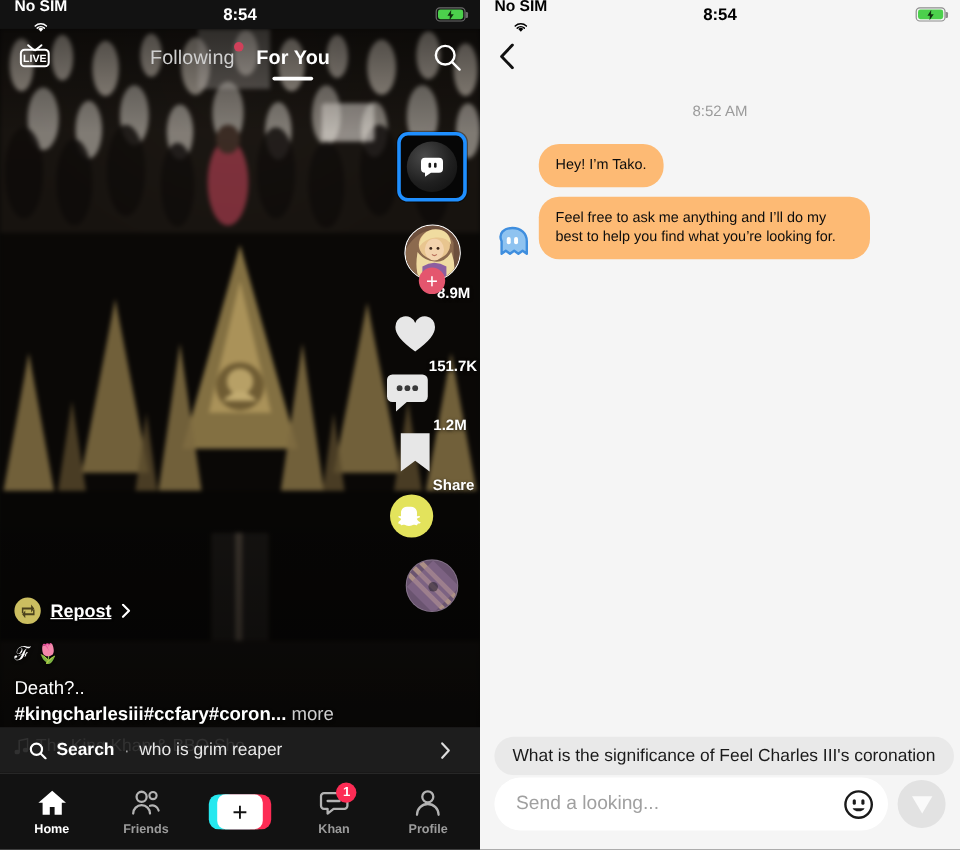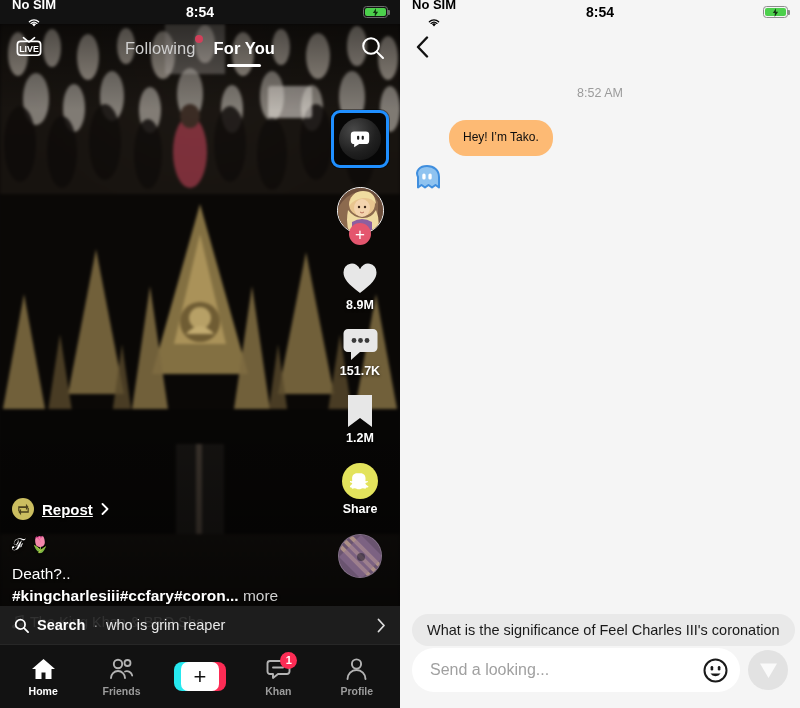--- a/index.html
+++ b/index.html
@@ -89,21 +89,21 @@
     background:
       linear-gradient(180deg, rgba(0,0,0,.52) 0%, rgba(0,0,0,0) 14%,
                       rgba(0,0,0,0) 62%, rgba(0,0,0,.55) 100%);
   }
 
   
   .rail {
     position:absolute; right:8px; top:110px; width:64px; z-index:25;
     display:flex; flex-direction:column; align-items:center;
   }
-  .rail-item { display:flex; flex-direction:column; align-items:center; }
+  .rail-item { display:flex; align-items:flex-start; }
   .rail-count {
     font-size:12.5px; font-weight:700; color:#fff; margin-top:3px;
     text-shadow:0 1px 3px rgba(0,0,0,.7);
   }
   .tako-btn {
     width:58px; height:58px; border-radius:9px;
     border:3px solid #1f8fff; background:#060606;
     display:flex; align-items:center; justify-content:center;
     box-shadow:0 0 0 1px rgba(0,0,0,.4);
   }
@@ -152,21 +152,21 @@
   .cap-user { font-size:16px; margin-bottom:8px; letter-spacing:.3px; }
   .cap-line { font-size:15.5px; line-height:1.42; color:#fff; }
   .cap-more { color:#cfcfcf; font-weight:400; }
   .cap-tags { font-weight:700; }
   .music { display:flex; align-items:center; gap:6px; margin-top:7px; font-size:14.5px; }
   .note-ic { width:12px; height:14px; }
 
   
   .tk-searchbar {
     position:absolute; left:0; right:0; bottom:64px; height:38px; z-index:28;
-    display:flex; align-items:center; gap:8px; padding:0 14px;
+    display:flex; align-items:center; gap:8px; padding:0 24px;
     background:rgba(32,32,32,.92);
   }
   .sb-mag { width:15px; height:15px; flex:none; }
   .sb-lbl { font-size:14.5px; font-weight:700; color:#fff; }
   .sb-sep { font-size:14px; color:#9a9a9a; }
   .sb-q   { font-size:14.5px; color:#e8e8e8; }
   .sb-arrow { margin-left:auto; width:9px; height:15px; }
 
   
   .tk-bottomnav {
@@ -585,20 +585,21 @@
       <div class="tako-av hidden"></div>
       <div class="bubble">Hey! I’m Tako.</div>
     </div>
 
     <div class="msg-row">
       <svg class="tako-av" viewBox="0 0 30 28">
         <path d="M15 2 C22 2 27 6.5 27 13 v10.5 l-3.5 -2.5 -3.5 2.5 -3.5 -2.5 -3.5 2.5 -3.5 -2.5 -3.5 2.5 V13 C3 6.5 8 2 15 2 z" fill="#8fc3f0" stroke="#3f8ede" stroke-width="2" stroke-linejoin="round"></path>
         <rect x="10.3" y="9.5" width="3.3" height="6" rx="1.6" fill="#fff"></rect>
         <rect x="16.4" y="9.5" width="3.3" height="6" rx="1.6" fill="#fff"></rect>
       </svg>
+      <div class="bubble">Feel free to ask me anything and I’ll do my best to help you find what you’re looking for.</div>
     </div>
 
     <div class="suggest-wrap">
       <div class="suggest-chip">What is the significance of Feel Charles III's coronation</div>
     </div>
   </div>
 
   <div class="composer">
     <div class="input-pill">
       <span class="input-ph">Send a looking...</span>

